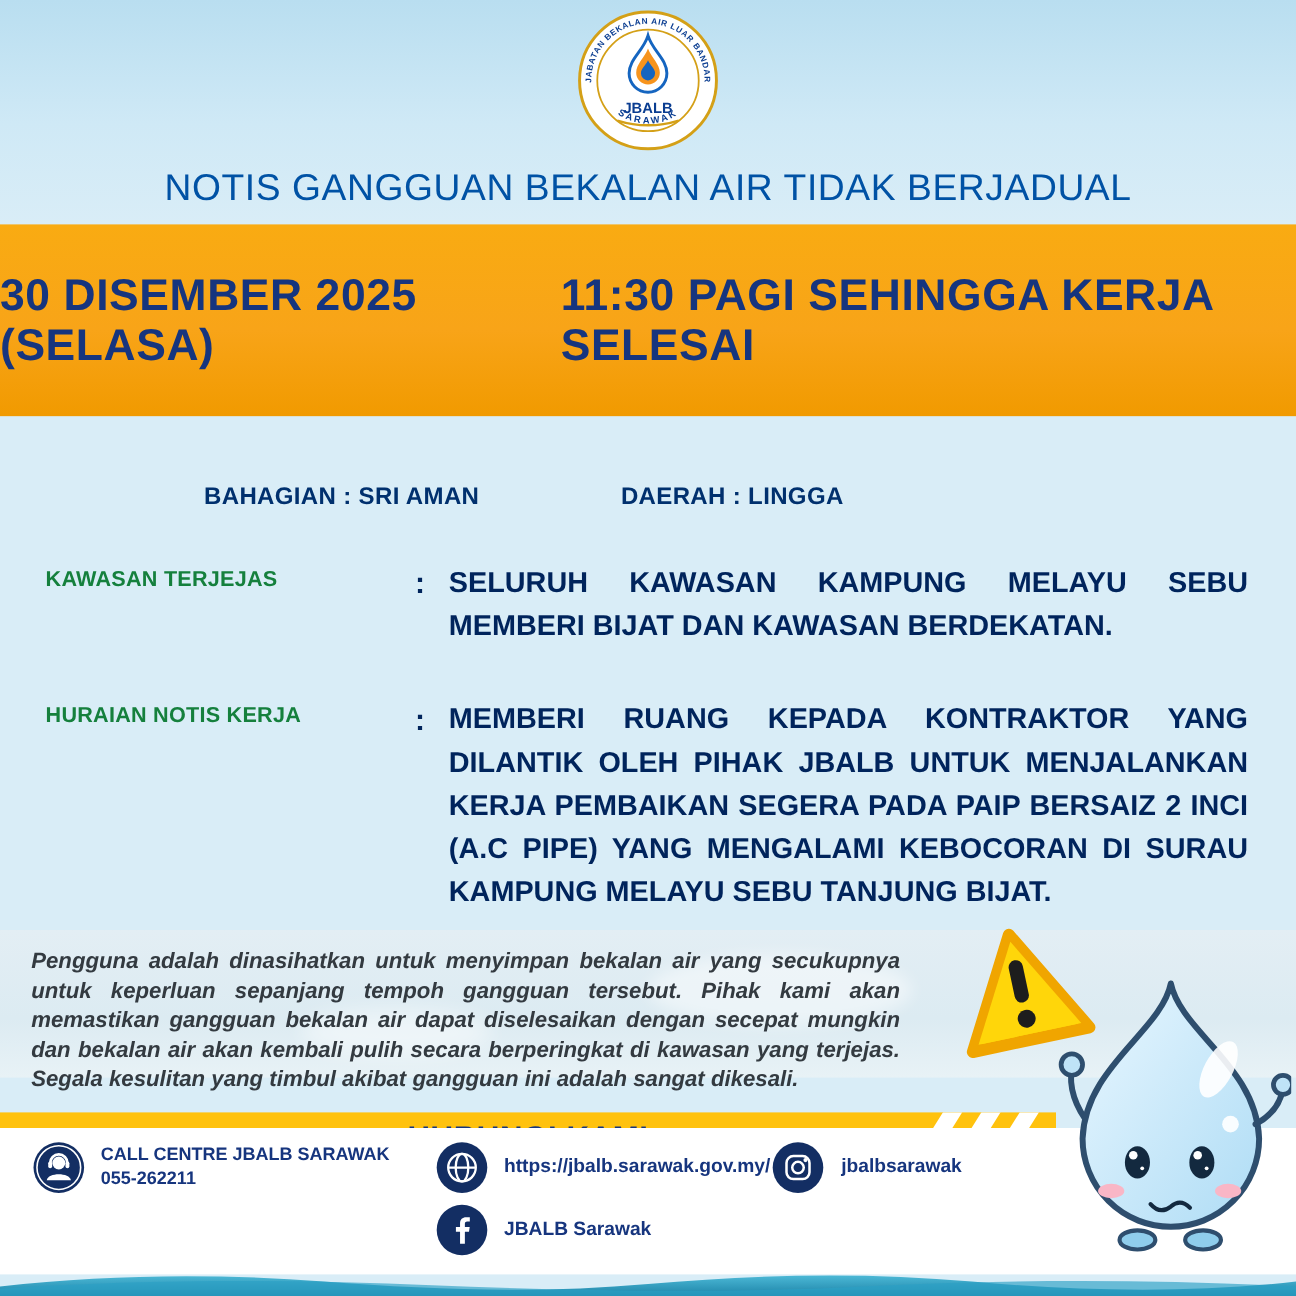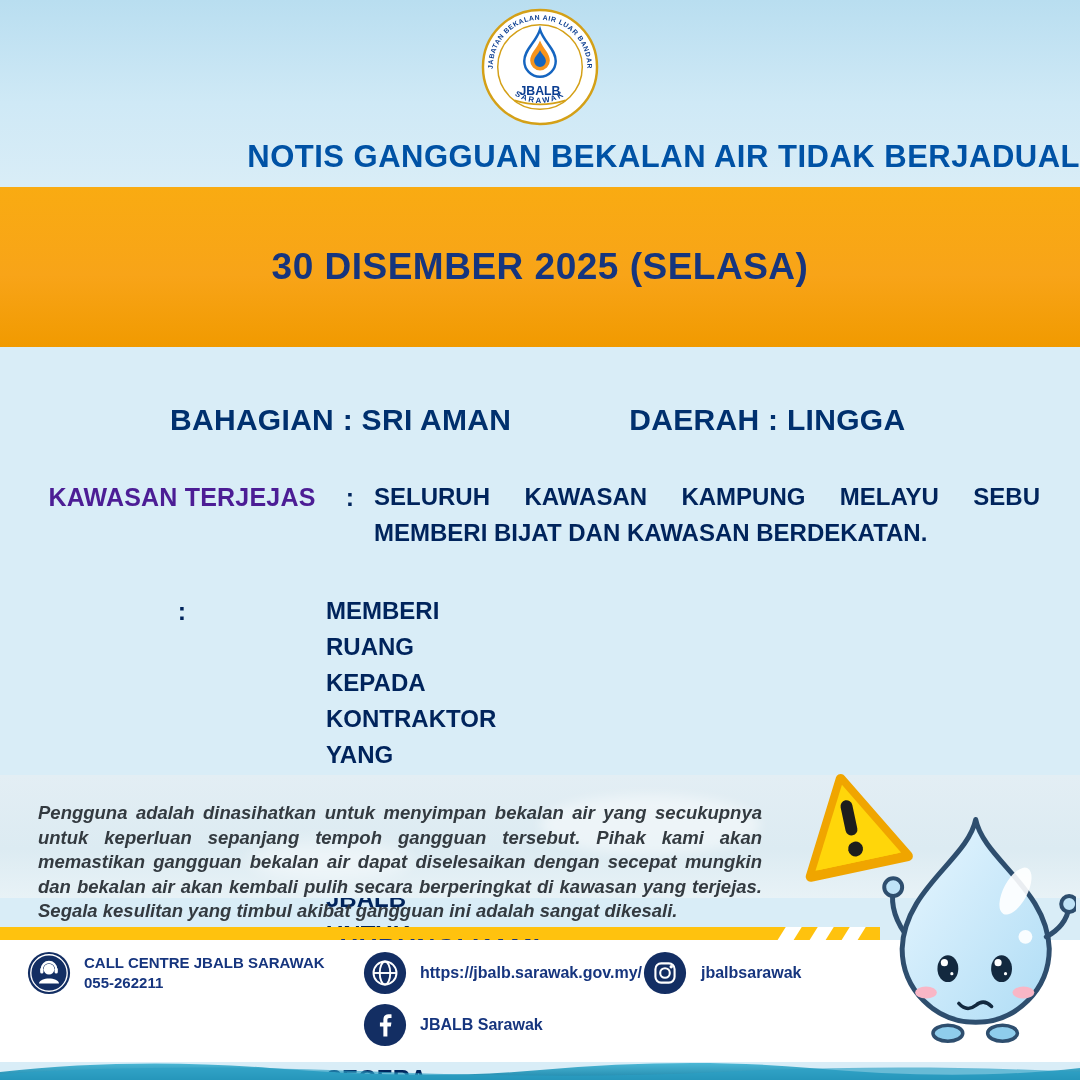--- a/index.html
+++ b/index.html
@@ -3,45 +3,45 @@
 <meta charset="utf-8">
 <style>
   html,body{margin:0;padding:0;background:#fff;}
   body{width:1080px;height:1080px;font-family:"Liberation Sans",sans-serif;position:relative;overflow:hidden;}
   .poster{position:absolute;inset:0;width:1080px;height:1080px;background:#d9edf7;overflow:hidden;}
 
   
   .header{position:absolute;top:0;left:0;width:1080px;height:187px;
           background:linear-gradient(180deg,#b9def0 0%,#cfe9f6 55%,#d9edf7 100%);}
   .logo{position:absolute;top:8px;left:50%;transform:translateX(-50%);width:118px;height:118px;}
-  .title{position:absolute;bottom:12px;width:100%;text-align:right;margin:0;
-         font-size:31px;font-weight:700;color:#0052a5;letter-spacing:.5px;}
+  .title{position:absolute;bottom:12px;width:100%;text-align:center;margin:0;
+         font-size:31px;font-weight:400;color:#0052a5;letter-spacing:.5px;}
 
   
   .date-banner{position:absolute;top:187px;left:0;width:1080px;height:160px;
                background:linear-gradient(180deg,#f9ab12 0%,#f8a418 55%,#f19a00 100%);
                display:flex;flex-direction:row;align-items:center;justify-content:center;gap:8px;}
   .date-line{font-size:37px;font-weight:700;color:#16357e;letter-spacing:.5px;}
 
   
   .body-section{position:absolute;top:347px;left:0;width:1080px;height:428px;background:#d9edf7;}
   .region-row{display:flex;padding-left:170px;gap:118px;margin-top:56px;}
-  .region-row span{font-size:30px;font-weight:700;color:#00306e;letter-spacing:.3px;}
+  .region-row span{font-size:20px;font-weight:700;color:#00306e;letter-spacing:.3px;}
   .detail-row{display:grid;grid-template-columns:288px 48px auto;padding:0 40px 0 38px;margin-top:46px;}
-  .detail-label{font-size:25px;font-weight:700;color:#4c1d95;letter-spacing:.2px;text-align:center;}
+  .detail-label{font-size:18px;font-weight:700;color:#15803d;letter-spacing:.2px;}
   .detail-colon{font-size:25px;font-weight:700;color:#00245c;text-align:center;}
   .detail-value{font-size:24px;font-weight:700;color:#00245c;line-height:1.5;text-align:justify;margin-top:-4px;}
 
   
   .advisory-band{position:absolute;top:775px;left:0;width:1080px;height:123px;
                  background:linear-gradient(180deg,#e3eef4 0%,#dcebf2 60%,#e8f2f6 100%);}
   .splash{position:absolute;border-radius:50%;background:rgba(255,255,255,.45);}
   .splash.s1{width:220px;height:60px;left:540px;top:20px;filter:blur(6px);}
   .splash.s2{width:160px;height:40px;left:250px;top:65px;filter:blur(8px);}
-  .advisory{position:absolute;left:22px;top:10px;width:724px;margin:16px;
+  .advisory{position:absolute;left:22px;top:10px;width:724px;margin:4px;
             font-size:18.5px;font-style:italic;font-weight:600;color:#333a40;line-height:1.33;text-align:justify;}
 
   
   .contact-banner{position:absolute;top:927px;left:0;width:880px;height:42px;background:#ffc20e;overflow:hidden;}
   .contact-heading{display:block;width:100%;text-align:center;line-height:42px;
                    font-size:26px;font-weight:700;color:#16357e;letter-spacing:.5px;}
   .stripe{position:absolute;top:-6px;width:16px;height:56px;background:#ffffff;transform:skewX(-32deg);}
   .stripe.a{left:772px;} .stripe.b{left:804px;} .stripe.c{left:836px;}
 
   
@@ -86,35 +86,37 @@
         </g>
         <text x="60" y="88" text-anchor="middle" font-size="12.5" font-weight="bold" fill="#0a3d91">JBALB</text>
         <path d="M34 94 Q60 102 86 94" fill="none" stroke="#d4a017" stroke-width="2"></path>
       </svg>
     </div>
     <h1 class="title">NOTIS GANGGUAN BEKALAN AIR TIDAK BERJADUAL</h1>
   </div>
 
   <div class="date-banner">
     <div class="date-line">30 DISEMBER 2025 (SELASA)</div>
+    <div class="date-line">11:30 PAGI SEHINGGA KERJA SELESAI</div>
   </div>
 
   <div class="body-section">
     <div class="region-row">
       <span>BAHAGIAN : SRI AMAN</span>
       <span>DAERAH : LINGGA</span>
     </div>
 
     <div class="detail-row">
       <div class="detail-label">KAWASAN TERJEJAS</div>
       <div class="detail-colon">:</div>
       <div class="detail-value">SELURUH KAWASAN KAMPUNG MELAYU SEBU MEMBERI BIJAT DAN KAWASAN BERDEKATAN.</div>
     </div>
 
     <div class="detail-row">
+      <div class="detail-label">HURAIAN NOTIS KERJA</div>
       <div class="detail-colon">:</div>
       <div class="detail-value">MEMBERI RUANG KEPADA KONTRAKTOR YANG DILANTIK OLEH PIHAK JBALB UNTUK MENJALANKAN KERJA PEMBAIKAN SEGERA PADA PAIP BERSAIZ 2 INCI (A.C PIPE) YANG MENGALAMI KEBOCORAN DI SURAU KAMPUNG MELAYU SEBU TANJUNG BIJAT.</div>
     </div>
   </div>
 
   <div class="advisory-band">
     <div class="splash s1"></div>
     <div class="splash s2"></div>
     <p class="advisory">Pengguna adalah dinasihatkan untuk menyimpan bekalan air yang secukupnya untuk keperluan sepanjang tempoh gangguan tersebut. Pihak kami akan memastikan gangguan bekalan air dapat diselesaikan dengan secepat mungkin dan bekalan air akan kembali pulih secara berperingkat di kawasan yang terjejas. Segala kesulitan yang timbul akibat gangguan ini adalah sangat dikesali.</p>
   </div>

